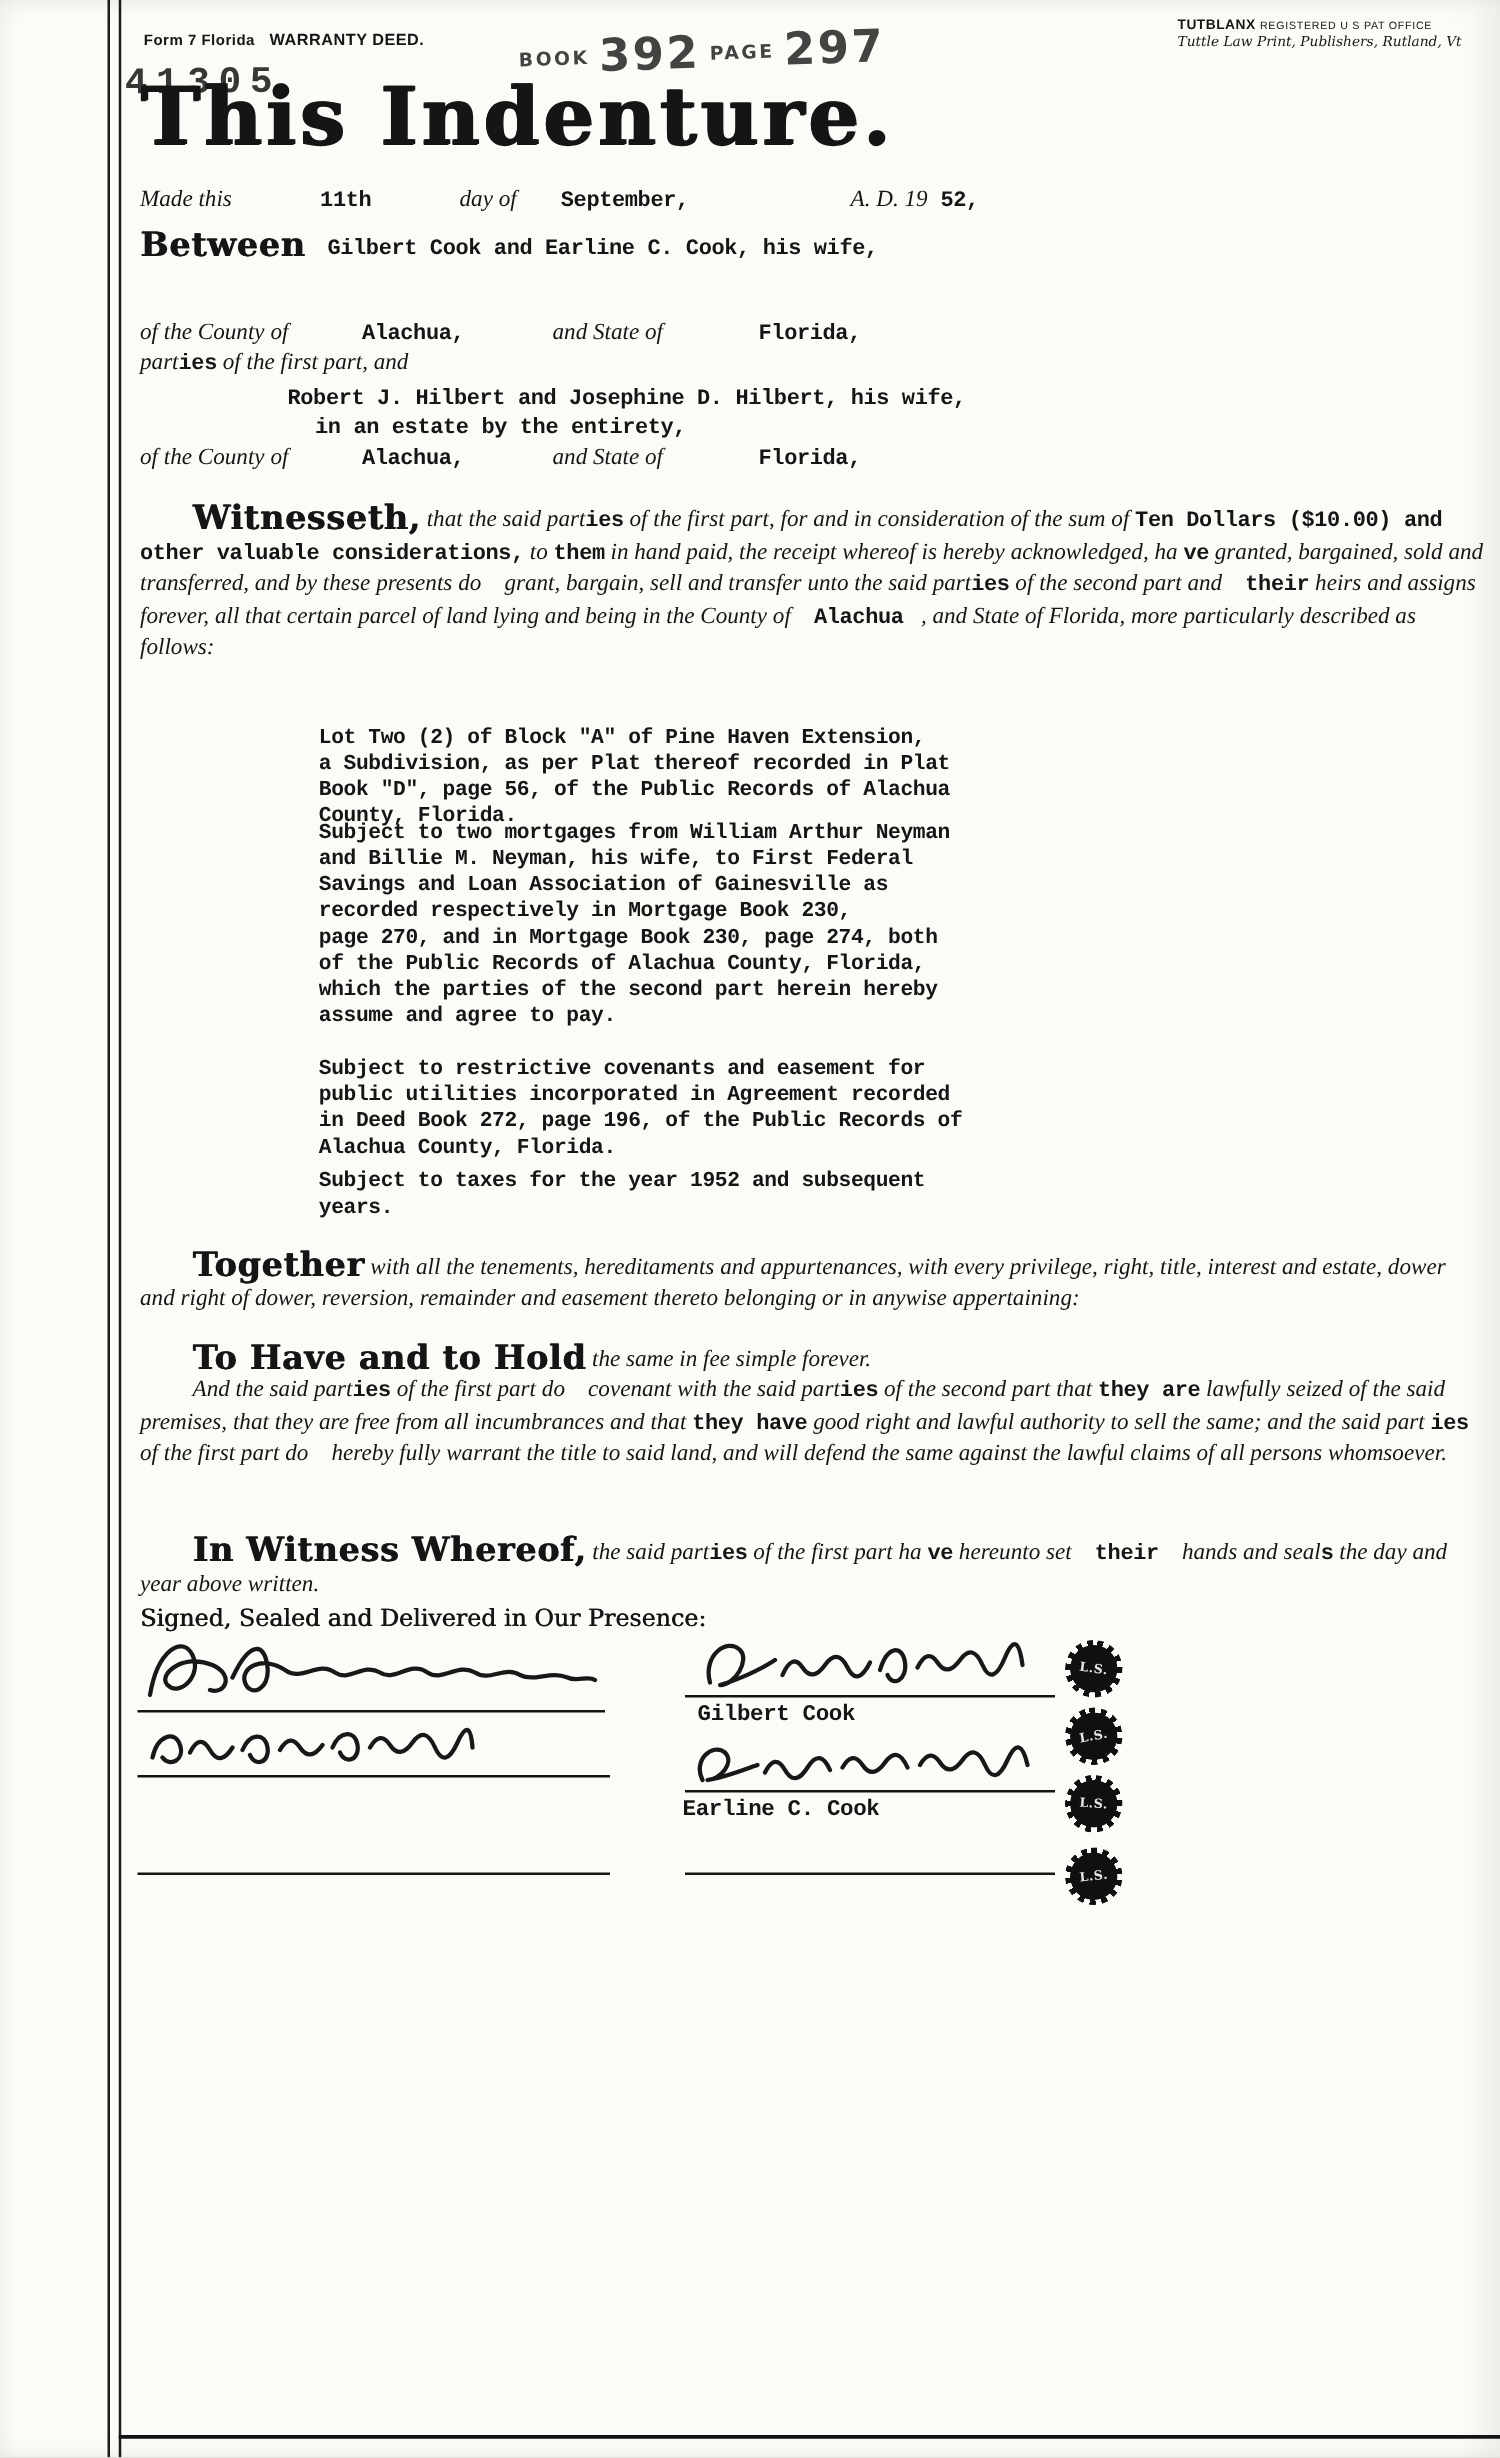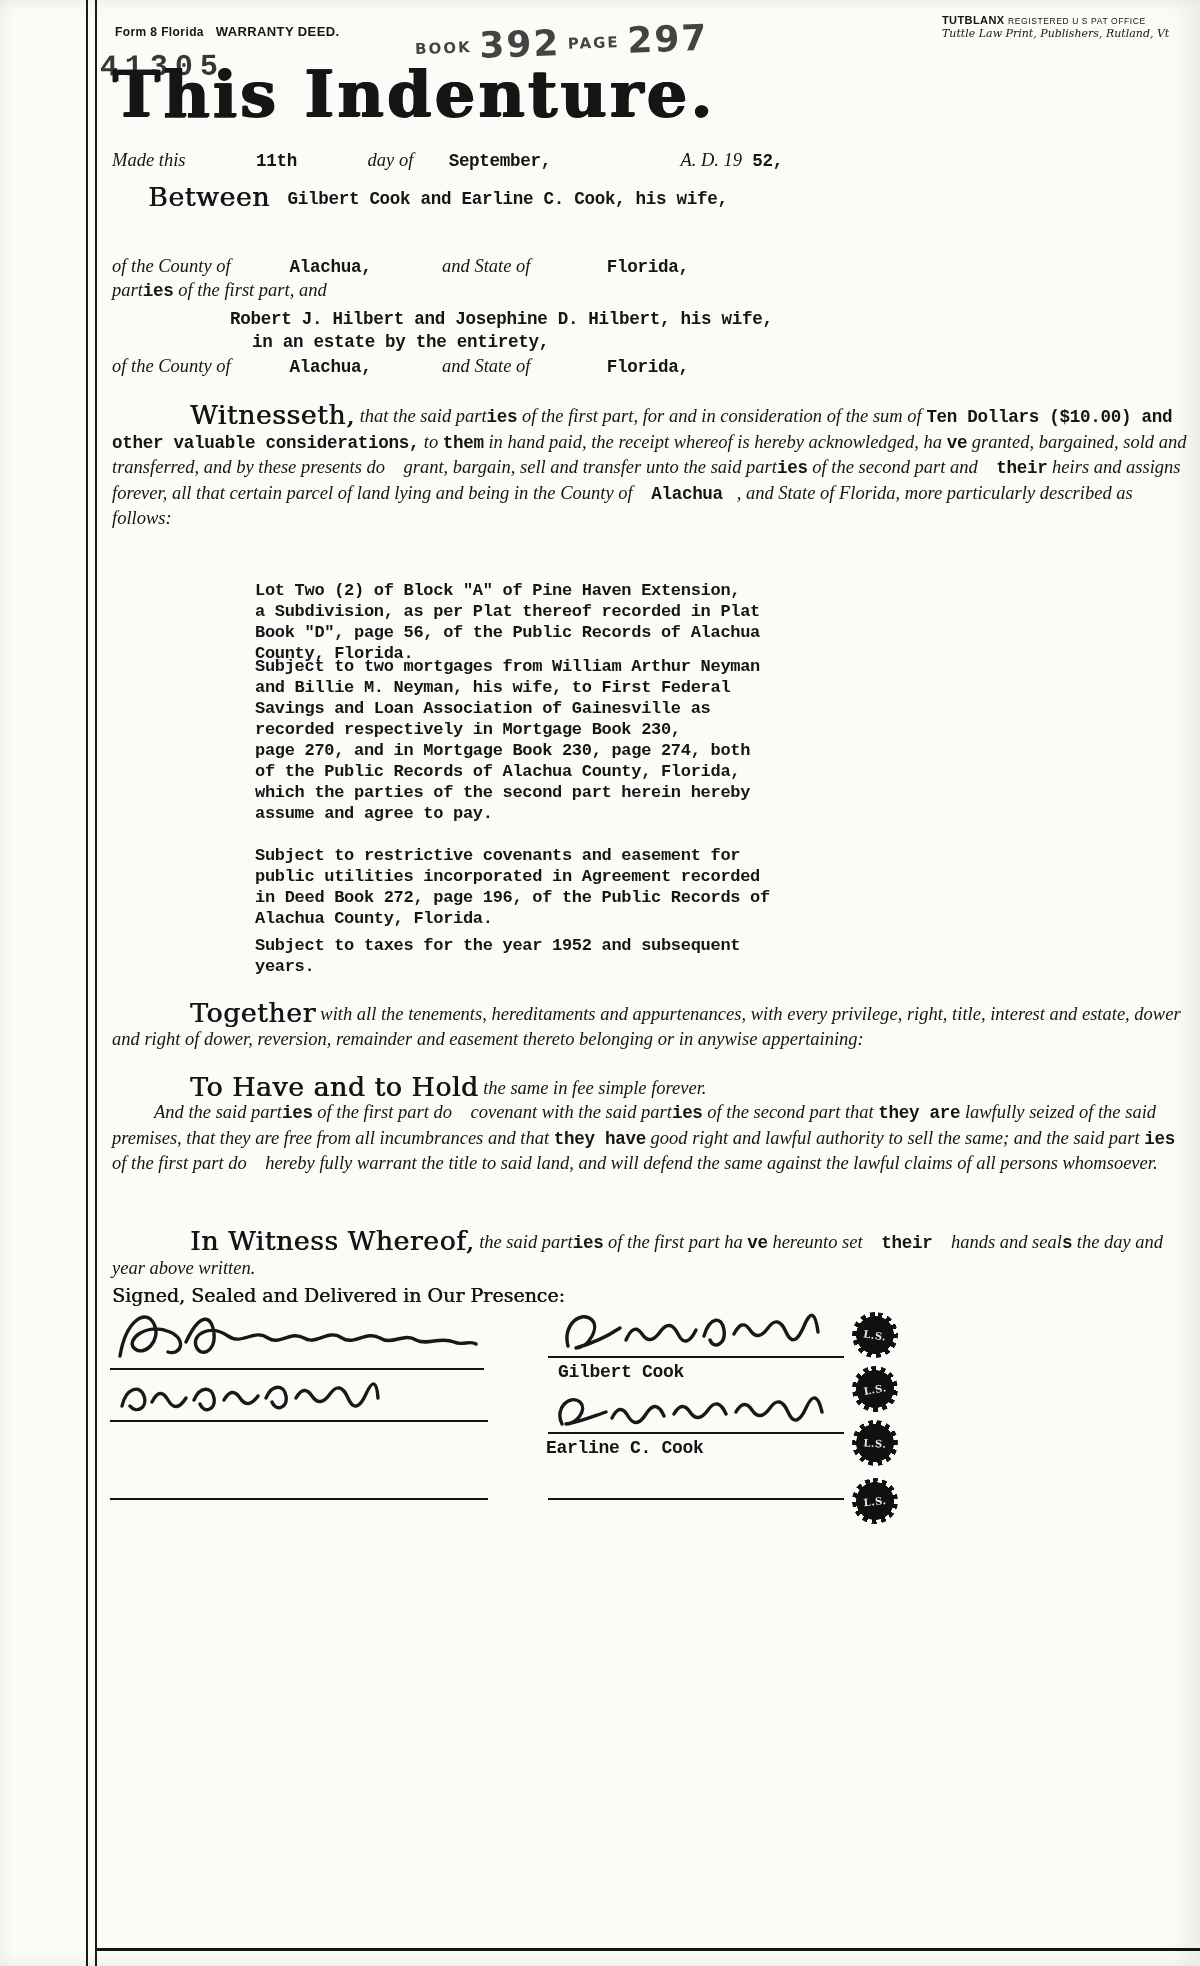--- a/index.html
+++ b/index.html
@@ -44,21 +44,21 @@
     font-size:64px;letter-spacing:3px;
     text-shadow:1.5px 0 0 #151515, 0 1px 0 #151515;
   }
 
   
   .line,.para{position:absolute;left:112px;width:1075px;font-size:18.5px;line-height:23.5px;}
   .para{text-indent:42px;}
   .seg-form{font-family:Liberation Serif, serif;font-style:italic;}
   .seg-gap{font-family:"DejaVu Serif",serif;}
   .seg-typed{font-family:"Liberation Mono",monospace;font-weight:700;font-style:normal;font-size:.95em;letter-spacing:-.3px;}
-  .seg-head{font-family:"DejaVu Serif",serif;font-weight:400;font-style:normal;font-size:1.45em;line-height:1;vertical-align:-2px;letter-spacing:.5px;text-shadow:.6px 0 0 #151515;margin-left:36px;}
+  .seg-head{font-family:"DejaVu Serif",serif;font-weight:700;font-style:normal;font-size:1.45em;line-height:1;vertical-align:-2px;letter-spacing:.5px;text-shadow:.6px 0 0 #151515;}
 
   .typed-block{
     position:absolute;left:255px;width:680px;
     font-family:"Liberation Mono",monospace;font-weight:700;
     font-size:17px;line-height:21px;white-space:pre-line;letter-spacing:-.3px;
   }
 
   .signed-line{position:absolute;left:112px;top:1284px;font-family:"DejaVu Serif",serif;font-weight:400;font-size:19px;text-shadow:.5px 0 0 #151515;}
 
   
@@ -82,21 +82,21 @@
 </head>
 <body>
 
 <div class="page">
 
   <div class="vrule a"></div>
   <div class="vrule b"></div>
   <div class="bottom-rule"></div>
 
   <div class="form-label">
-    <span>Form 8 Florida</span>
+    <span>Form 7 Florida</span>
     <span class="deed">WARRANTY DEED.</span>
   </div>
 
   <div class="book-stamp">
     <span class="small">BOOK</span>
     <span class="big">392</span>
     <span class="small">PAGE</span>
     <span class="big">297</span>
   </div>
 

